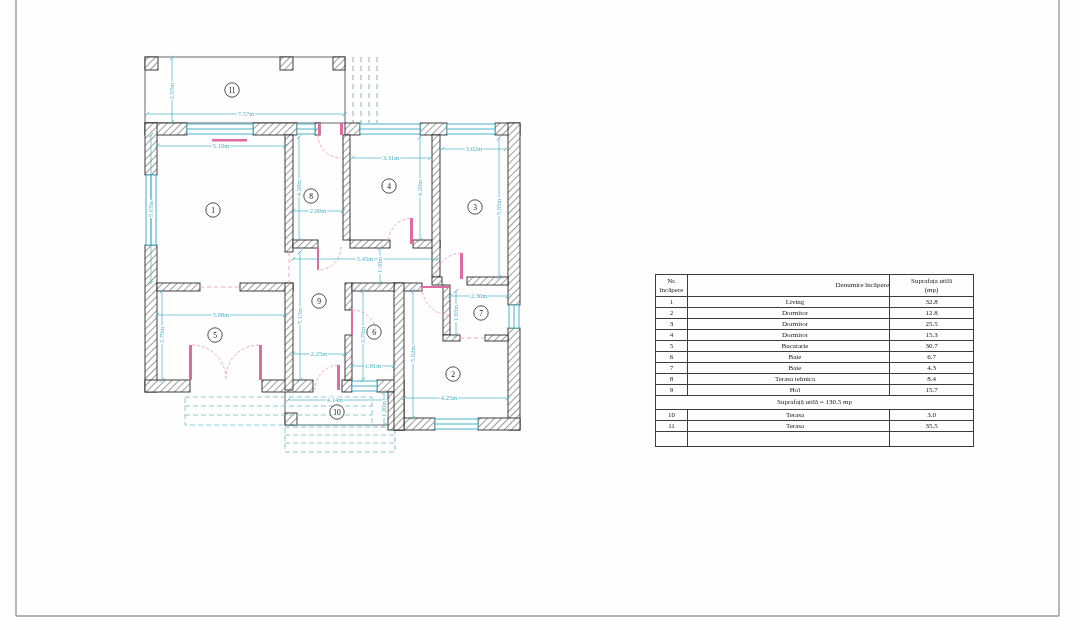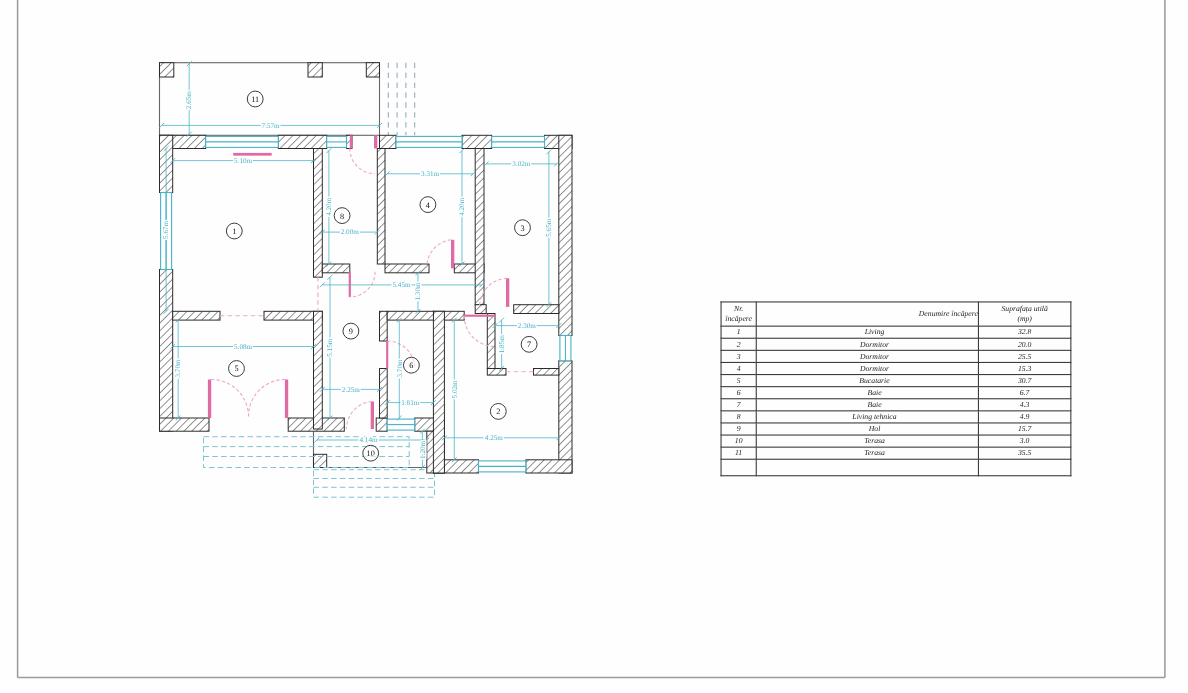--- a/index.html
+++ b/index.html
@@ -4,21 +4,21 @@
 <style>
   html,body{margin:0;padding:0;background:#ffffff;}
   #canvas{position:relative;width:1080px;height:630px;background:#fefefe;overflow:hidden;
           font-family:"Liberation Serif","DejaVu Serif",serif;}
   #plan{position:absolute;left:0;top:0;}
   svg text{font-family:"Liberation Serif","DejaVu Serif",serif;}
   .dimtxt{paint-order:stroke;stroke:#ffffff;stroke-width:2.6px;}
   #areatable{position:absolute;left:655px;top:274px;width:318px;border-collapse:collapse;
              table-layout:fixed;font-size:7px;line-height:1.15;color:#1a1a1a;}
   #areatable th,#areatable td{border:1px solid #3c3c3c;padding:0;font-weight:normal;
-             overflow:hidden;white-space:nowrap;font-style:italic;}
+             overflow:hidden;white-space:nowrap;}
   #areatable th{height:21px;text-align:center;}
   #areatable td{height:10px;text-align:center;}
   #areatable td.namecell{text-align:center;padding-left:13px;}
   #areatable tr.sumrow td{height:13px;text-align:center;}
   #areatable tr.emptyrow td{height:14px;}
 </style>
 </head>
 <body>
 
 <div id="canvas">
@@ -405,21 +405,21 @@
     </thead>
     <tbody id="table-body">
         <tr>
           <td>1</td>
           <td class="namecell">Living</td>
           <td>32.8</td>
         </tr>
         <tr>
           <td>2</td>
           <td class="namecell">Dormitor</td>
-          <td>20.0</td>
+          <td>12.8</td>
         </tr>
         <tr>
           <td>3</td>
           <td class="namecell">Dormitor</td>
           <td>25.5</td>
         </tr>
         <tr>
           <td>4</td>
           <td class="namecell">Dormitor</td>
           <td>15.3</td>
@@ -434,27 +434,30 @@
           <td class="namecell">Baie</td>
           <td>6.7</td>
         </tr>
         <tr>
           <td>7</td>
           <td class="namecell">Baie</td>
           <td>4.3</td>
         </tr>
         <tr>
           <td>8</td>
-          <td class="namecell">Living tehnica</td>
-          <td>4.9</td>
+          <td class="namecell">Terasa tehnica</td>
+          <td>8.4</td>
         </tr>
         <tr>
           <td>9</td>
           <td class="namecell">Hol</td>
           <td>15.7</td>
+        </tr>
+        <tr class="sumrow">
+          <td colspan="3">Suprafață utilă = 130.5 mp</td>
         </tr>
         <tr>
           <td>10</td>
           <td class="namecell">Terasa</td>
           <td>3.0</td>
         </tr>
         <tr>
           <td>11</td>
           <td class="namecell">Terasa</td>
           <td>35.5</td>

